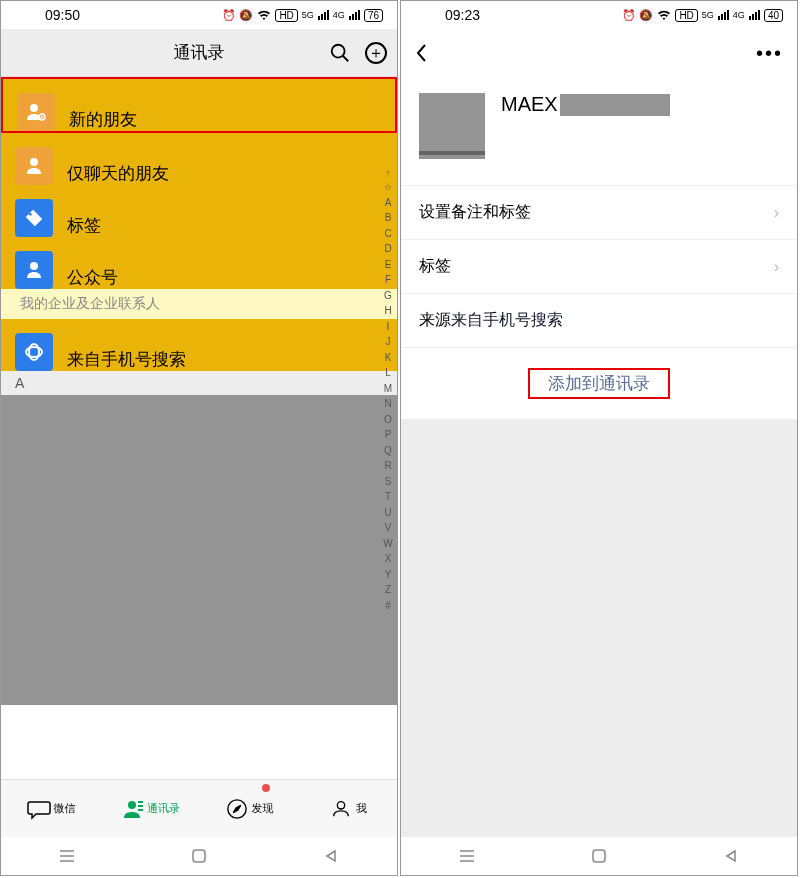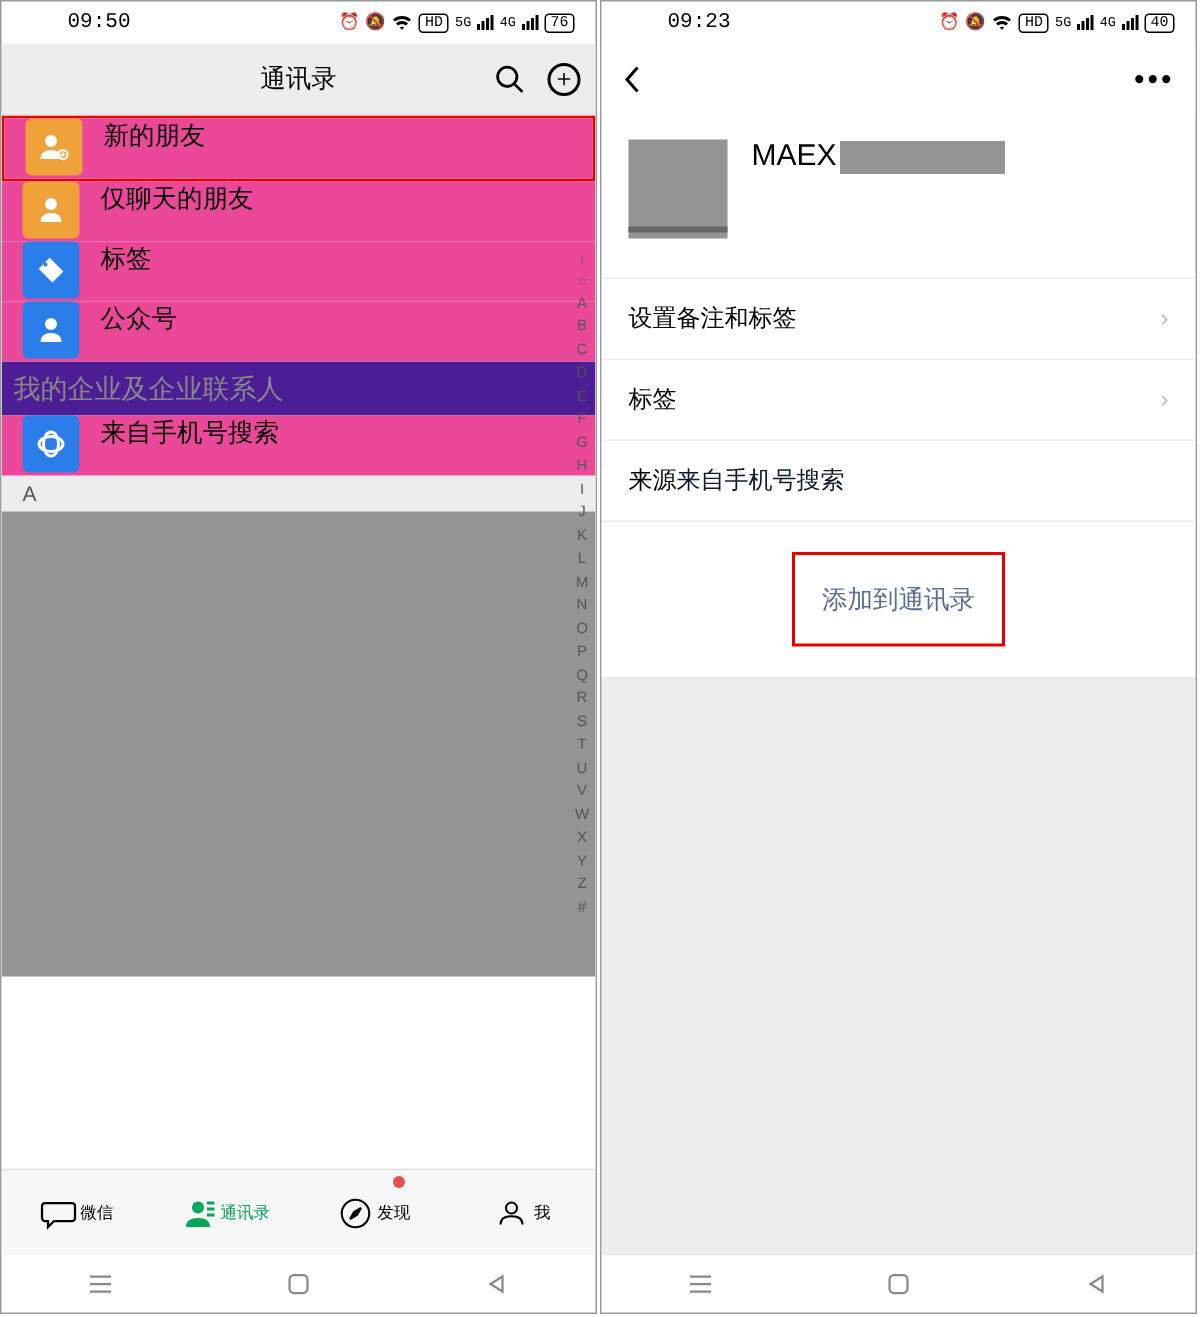--- a/index.html
+++ b/index.html
@@ -23,21 +23,20 @@
   .phone + .phone { margin-left: 2px; }
 
   
   .statusbar {
     height: 28px;
     display: flex;
     align-items: center;
     padding: 0 14px;
     font-size: 14px;
     color: #000;
-    font-family: Liberation Mono, monospace;
   }
   .statusbar .time { flex: 1; font-weight: 500; margin-left: 30px;}
   .statusbar .icons { display: flex; align-items: center; gap: 4px; font-size: 11px; }
   .statusbar .batt-box {
     border: 1px solid #000; border-radius: 3px; padding: 0 3px; font-size: 10px;
   }
   .sig { display:inline-flex; align-items:flex-end; gap:1px; }
   .sig span { width:2px; background:#000; display:inline-block;}
   .sig span:nth-child(1){height:4px}.sig span:nth-child(2){height:6px}
   .sig span:nth-child(3){height:8px}.sig span:nth-child(4){height:10px}
@@ -58,32 +57,32 @@
   .titlebar .right-icons {
     position: absolute; right: 10px; display: flex; gap: 14px; align-items: center;
   }
   .icon-circle {
     width: 22px; height: 22px; border: 2px solid #000; border-radius: 50%;
     display:flex; align-items:center; justify-content:center; font-size:16px; line-height:1;
   }
 
   .list { flex: 1; overflow: hidden; position: relative; background:#fff;}
   .row {
-    display: flex; align-items: flex-start; height: 40px;
-    padding-left: 14px; background:#ec4899;
+    display: flex; align-items: flex-end; height: 52px;
+    padding-left: 14px; background:#eab308;
   }
   .row .icon-square {
     width: 38px; height: 38px; border-radius: 4px; display:flex;
     align-items:center; justify-content:center; color:#fff; flex:0 0 38px;
   }
   .row .label { margin-left: 14px; font-size: 17px; color:#000; flex:1; }
   .row-wrap { position:relative; }
   .highlight-red { border:2px solid #e60000; }
   .section-header {
-    background:#4c1d95; font-size:18px; color:#888; padding:6px 8px;
+    background:#fef9c3; font-size:14px; color:#888; padding:6px 19px;
   }
   .index-letter {
     background:#ededed; font-size:14px; color:#555; padding:4px 14px;
   }
   .big-gray-block {
     background:#949494; height:310px; margin-left:0;
   }
 
   
   .index-rail {
@@ -130,21 +129,21 @@
   .setting-row .chev { color:#bbb; }
   .source-row {
     display:flex; padding:16px 18px; font-size:16px; background:#fff;
   }
   .source-row .val { color:#0f172a; }
   .add-btn-wrap {
     background:#fff; padding:20px 0; text-align:center; border-top:1px solid #eee;
   }
   .add-btn {
     display:inline-block; color:#5a6d96; font-size:17px;
-    border:2px solid #e60000; padding:18px 18px;
+    border:2px solid #e60000; padding:2px 18px;
   }
   .gray-fill { flex:1; background:#ededed; }
 
   svg { display:block; }
 </style>
 </head>
 <body>
 
 <div class="phone">
   <div class="statusbar">

